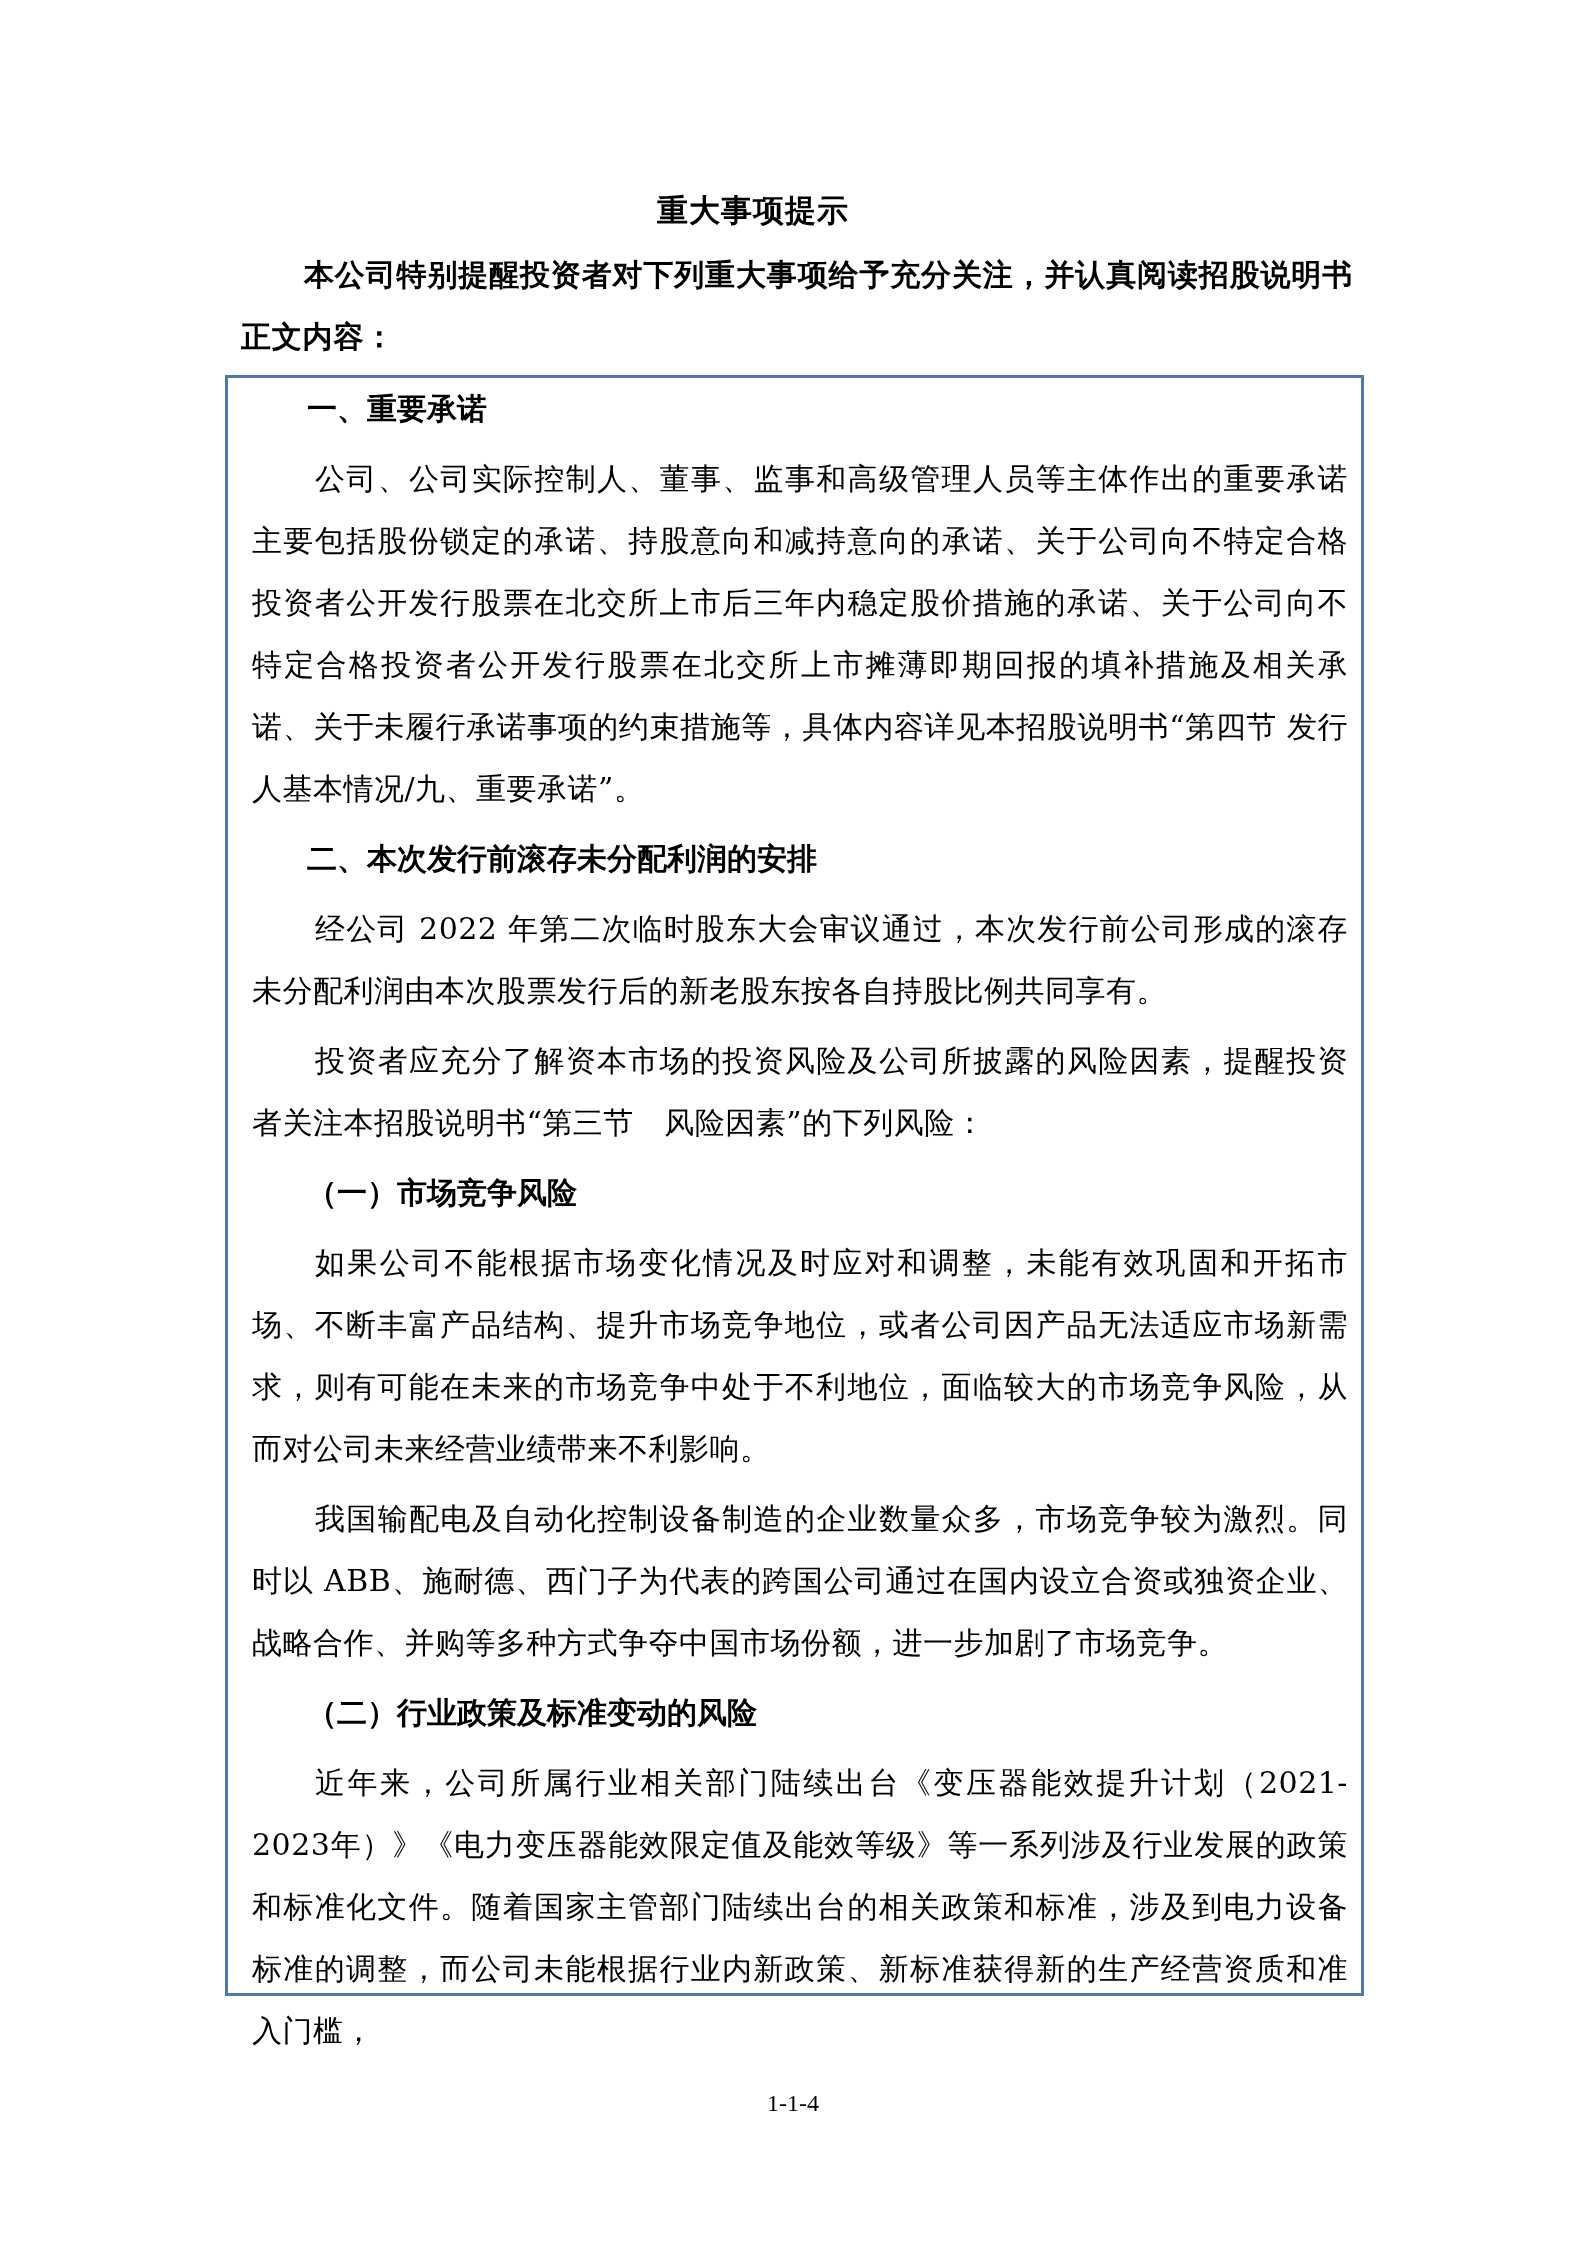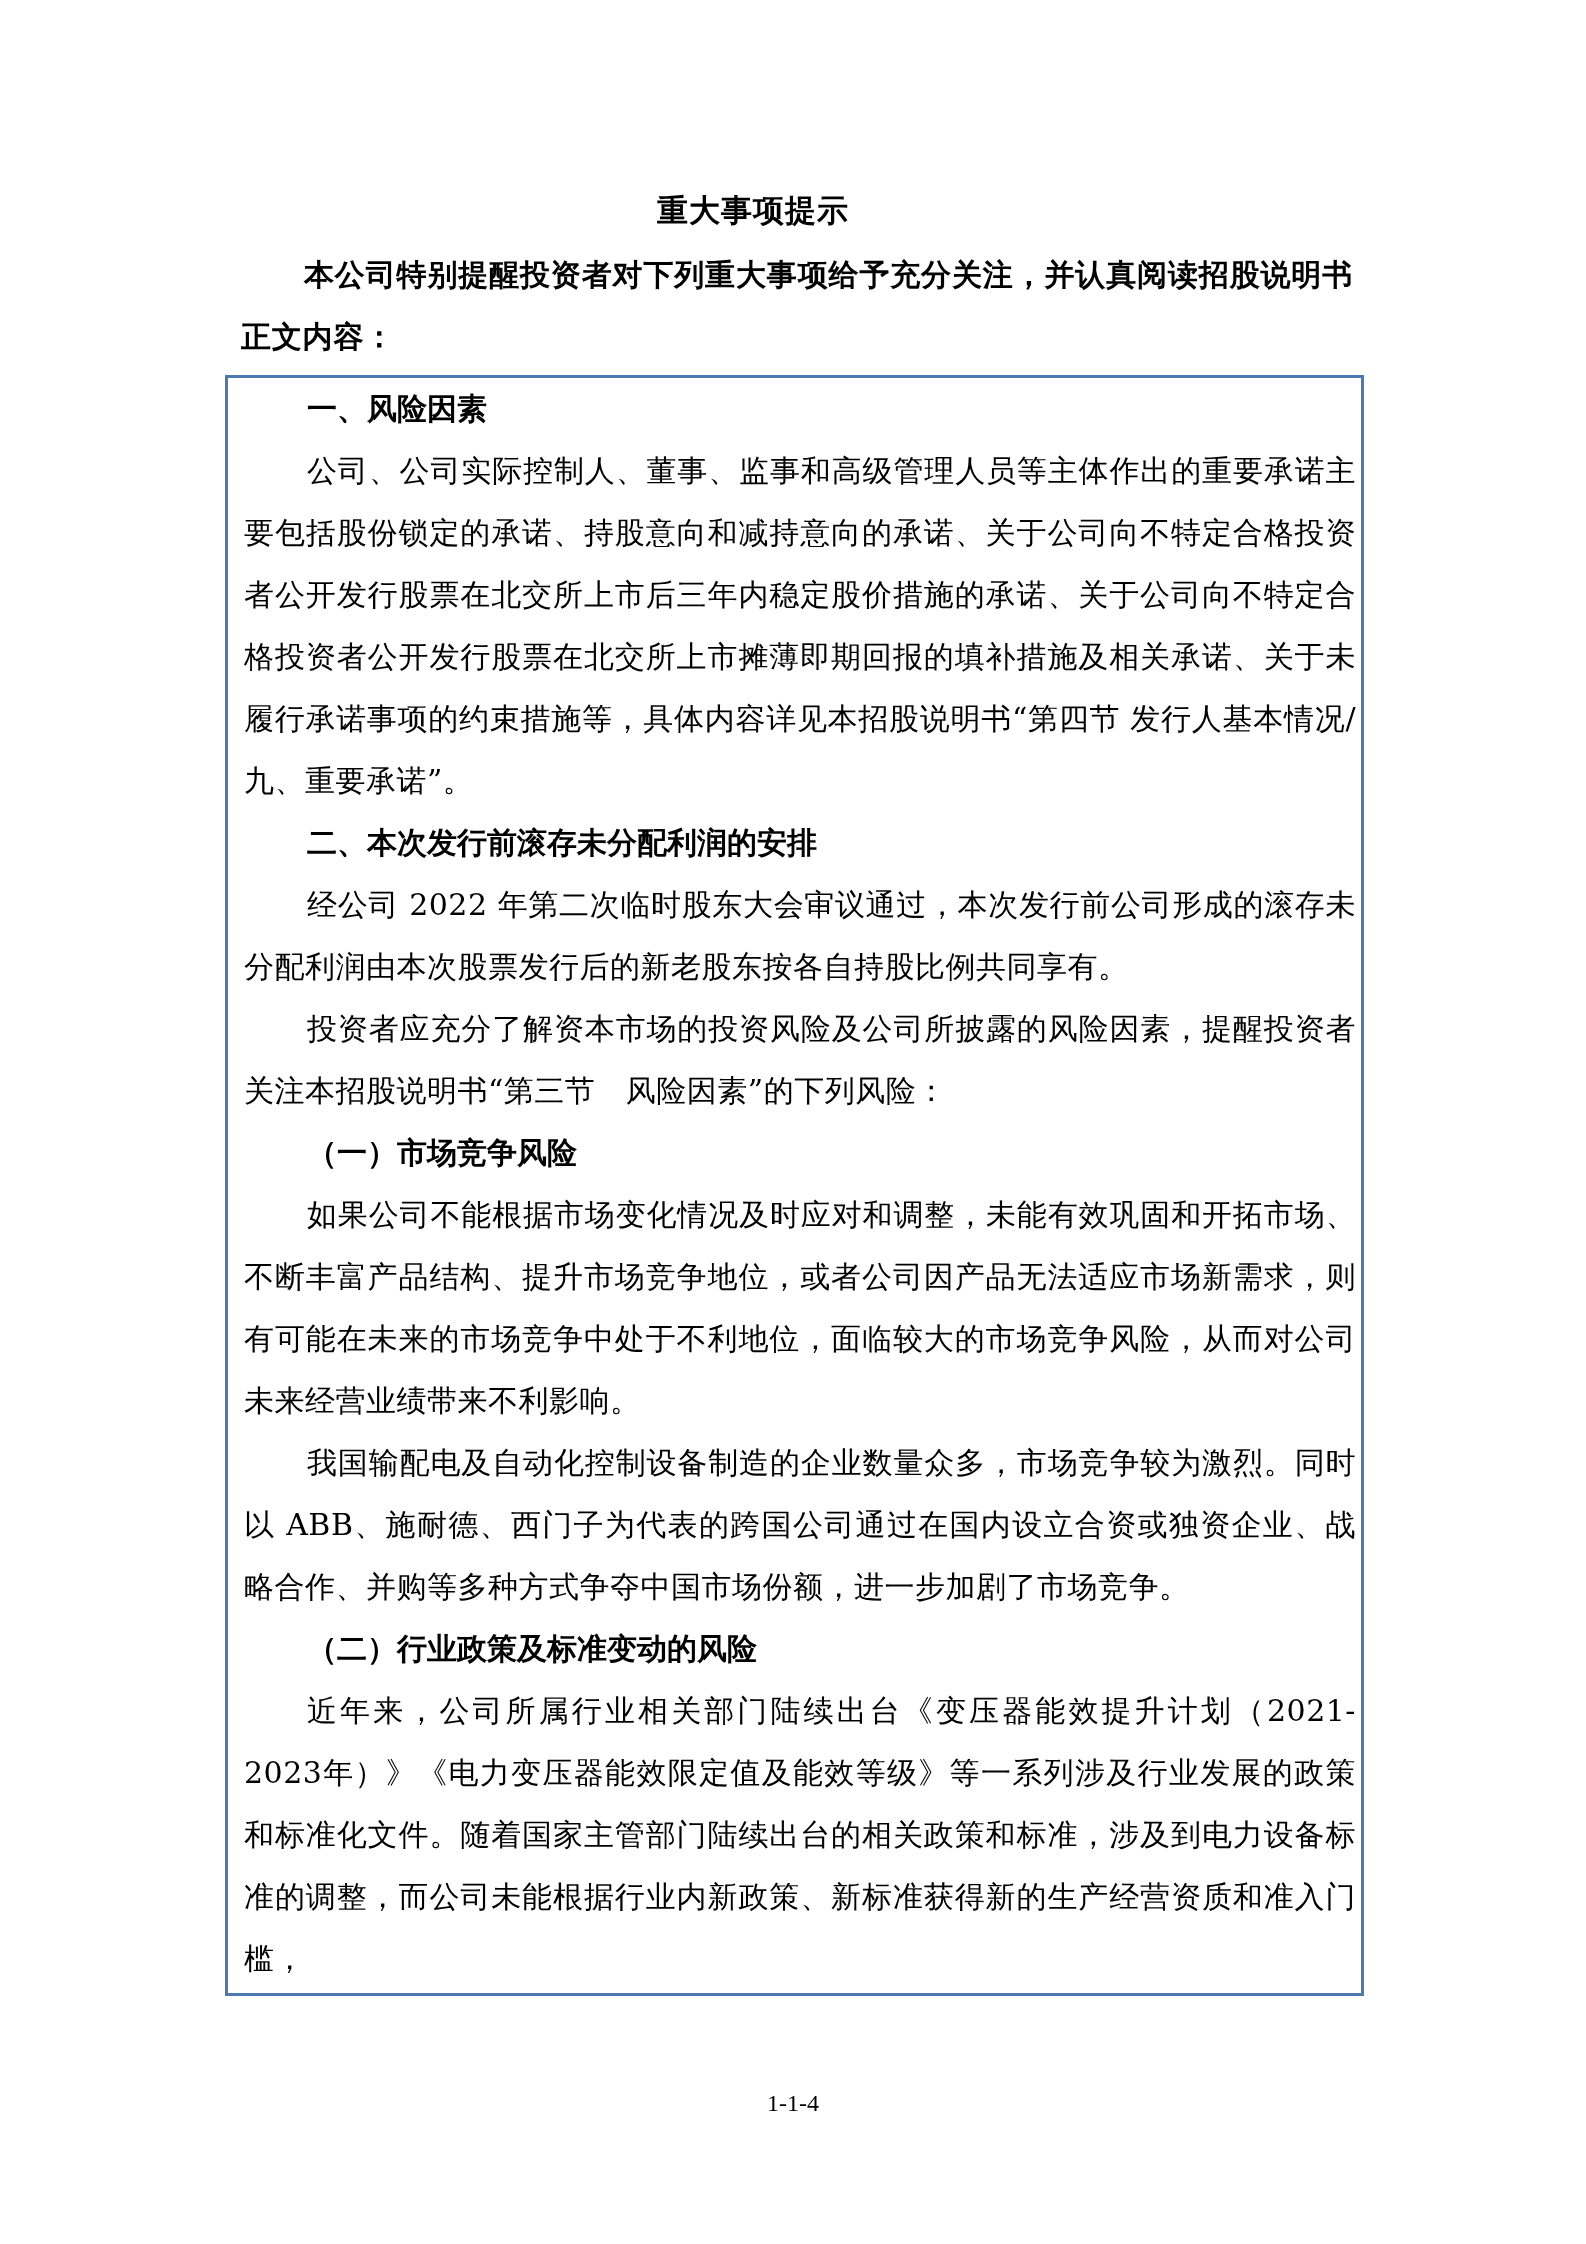--- a/index.html
+++ b/index.html
@@ -58,21 +58,21 @@
       line-height: 62px;
     }
     .heading {
       font-family: "DejaVu Sans", "Liberation Sans", sans-serif;
       font-weight: bold;
       text-indent: 63px;
       margin: 0;
       white-space: nowrap;
     }
     .para {
-      margin: 0;
+      margin: 8px;
       text-indent: 63px;
       text-align: justify;
       text-align-last: left;
       letter-spacing: 0.5px;
     }
     .page-number {
       position: absolute;
       left: 0;
       top: 2090px;
       width: 1586px;
@@ -83,21 +83,21 @@
   </style>
 </head>
 <body>
 
 <div class="page-title">重大事项提示</div>
 
 <div class="intro">本公司特别提醒投资者对下列重大事项给予充分关注，并认真阅读招股说明书正文内容：</div>
 
 <div class="box" style="border-color: rgb(74, 122, 176);">
   <div class="content">
-    <p class="heading">一、风险因素</p>
+    <p class="heading">一、重要承诺</p>
     <p class="para">公司、公司实际控制人、董事、监事和高级管理人员等主体作出的重要承诺主要包括股份锁定的承诺、持股意向和减持意向的承诺、关于公司向不特定合格投资者公开发行股票在北交所上市后三年内稳定股价措施的承诺、关于公司向不特定合格投资者公开发行股票在北交所上市摊薄即期回报的填补措施及相关承诺、关于未履行承诺事项的约束措施等，具体内容详见本招股说明书“第四节 发行人基本情况/九、重要承诺”。</p>
 
     <p class="heading">二、本次发行前滚存未分配利润的安排</p>
     <p class="para">经公司 2022 年第二次临时股东大会审议通过，本次发行前公司形成的滚存未分配利润由本次股票发行后的新老股东按各自持股比例共同享有。</p>
 
     <p class="para">投资者应充分了解资本市场的投资风险及公司所披露的风险因素，提醒投资者关注本招股说明书“第三节　风险因素”的下列风险：</p>
 
     <p class="heading">（一）市场竞争风险</p>
     <p class="para">如果公司不能根据市场变化情况及时应对和调整，未能有效巩固和开拓市场、不断丰富产品结构、提升市场竞争地位，或者公司因产品无法适应市场新需求，则有可能在未来的市场竞争中处于不利地位，面临较大的市场竞争风险，从而对公司未来经营业绩带来不利影响。</p>
     <p class="para">我国输配电及自动化控制设备制造的企业数量众多，市场竞争较为激烈。同时以 ABB、施耐德、西门子为代表的跨国公司通过在国内设立合资或独资企业、战略合作、并购等多种方式争夺中国市场份额，进一步加剧了市场竞争。</p>

